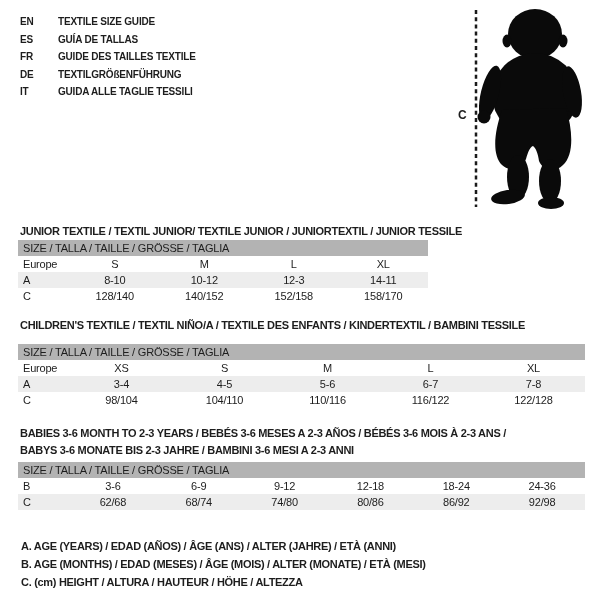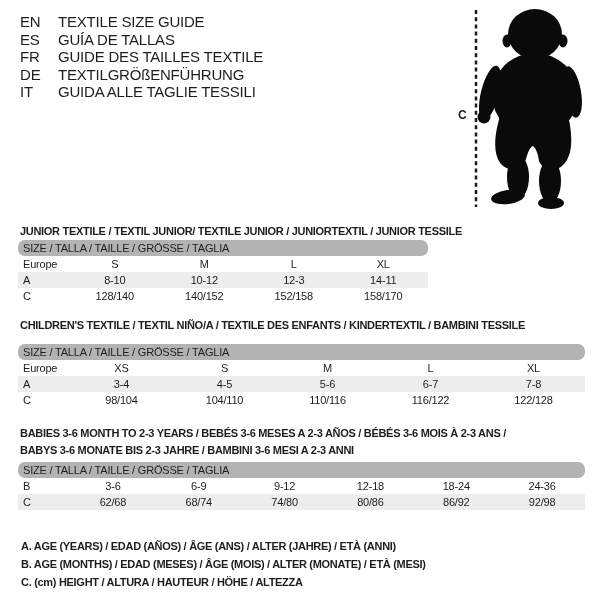--- a/index.html
+++ b/index.html
@@ -4,30 +4,30 @@
 <style>
   * { margin:0; padding:0; box-sizing:border-box; }
   html,body { background:#ffffff; }
   .page {
     position:relative; width:600px; height:600px; background:#ffffff;
     font-family:"Liberation Sans", sans-serif; color:#1d1d1d; overflow:hidden;
     letter-spacing:-0.2px;
   }
   
   .langs { position:absolute; top:13px; left:20px; }
-  .lang-row { display:flex; line-height:17.5px; font-size:15px; font-weight:normal; }
+  .lang-row { display:flex; line-height:17.5px; font-size:10px; font-weight:bold; }
   .lang-code { width:38px; }
   
   .figure { position:absolute; top:5px; left:450px; width:145px; height:207px; }
   
   .tbl-title { position:absolute; left:20px; font-size:11px; font-weight:bold; letter-spacing:-0.3px; white-space:nowrap; }
   .tbl-title.two-line { line-height:17px; white-space:normal; width:560px; }
   
   .tbl { position:absolute; font-size:11px; }
-  .size-bar { height:16px; line-height:16px; background:#b3b3b3; padding-left:5px; color:#1d1d1d;border-radius:7px; }
+  .size-bar { height:16px; line-height:16px; background:#b3b3b3; padding-left:5px; color:#1d1d1d; }
   .t-row { display:grid; height:16px; line-height:16px; }
   .g4 { grid-template-columns:52px repeat(4,1fr); }
   .g5 { grid-template-columns:52px repeat(5,1fr); }
   .g6 { grid-template-columns:52px repeat(6,1fr); }
   .shaded { background:#ededed; }
   .t-label { padding-left:5px; text-align:left; }
   .t-cell { text-align:center; }
   .tbl-junior   { left:18px; top:240px; width:410px; }
   .tbl-children { left:18px; top:344px; width:567px; }
   .tbl-babies   { left:18px; top:462px; width:567px; }

